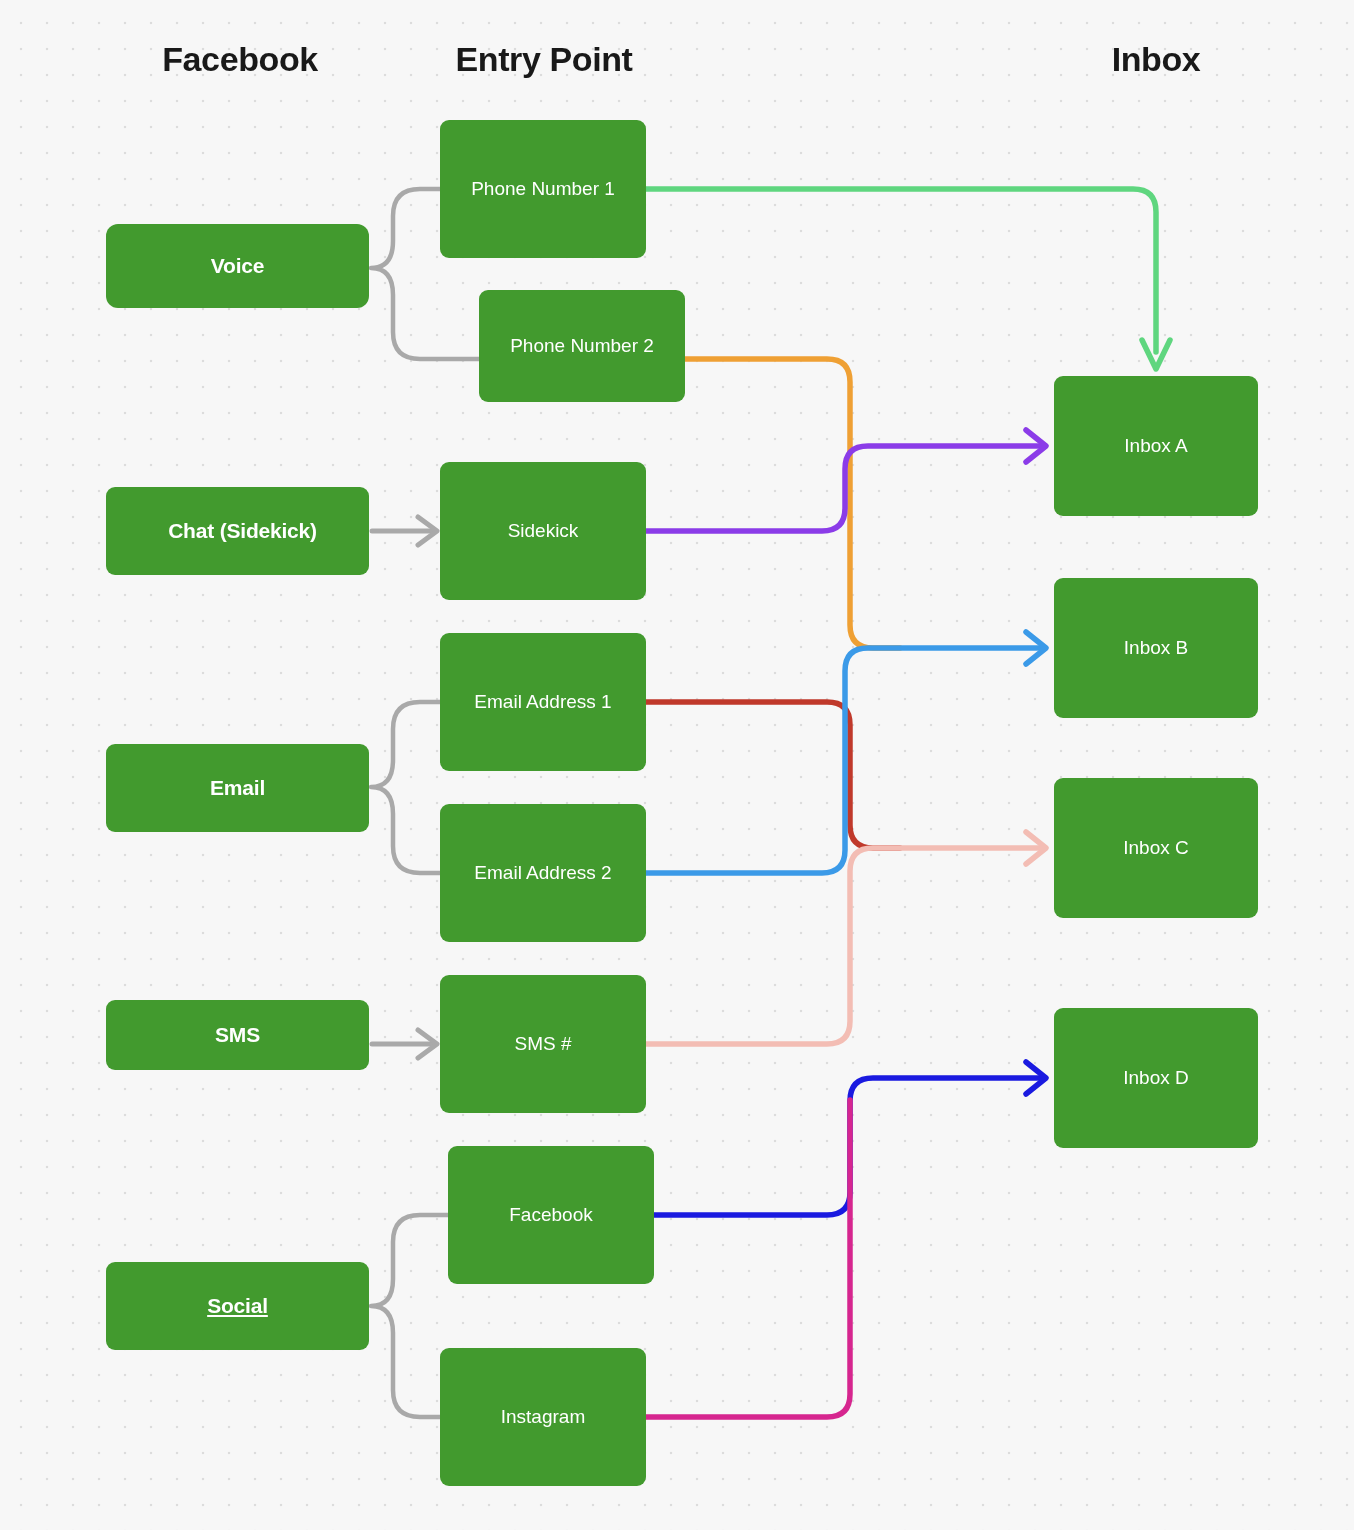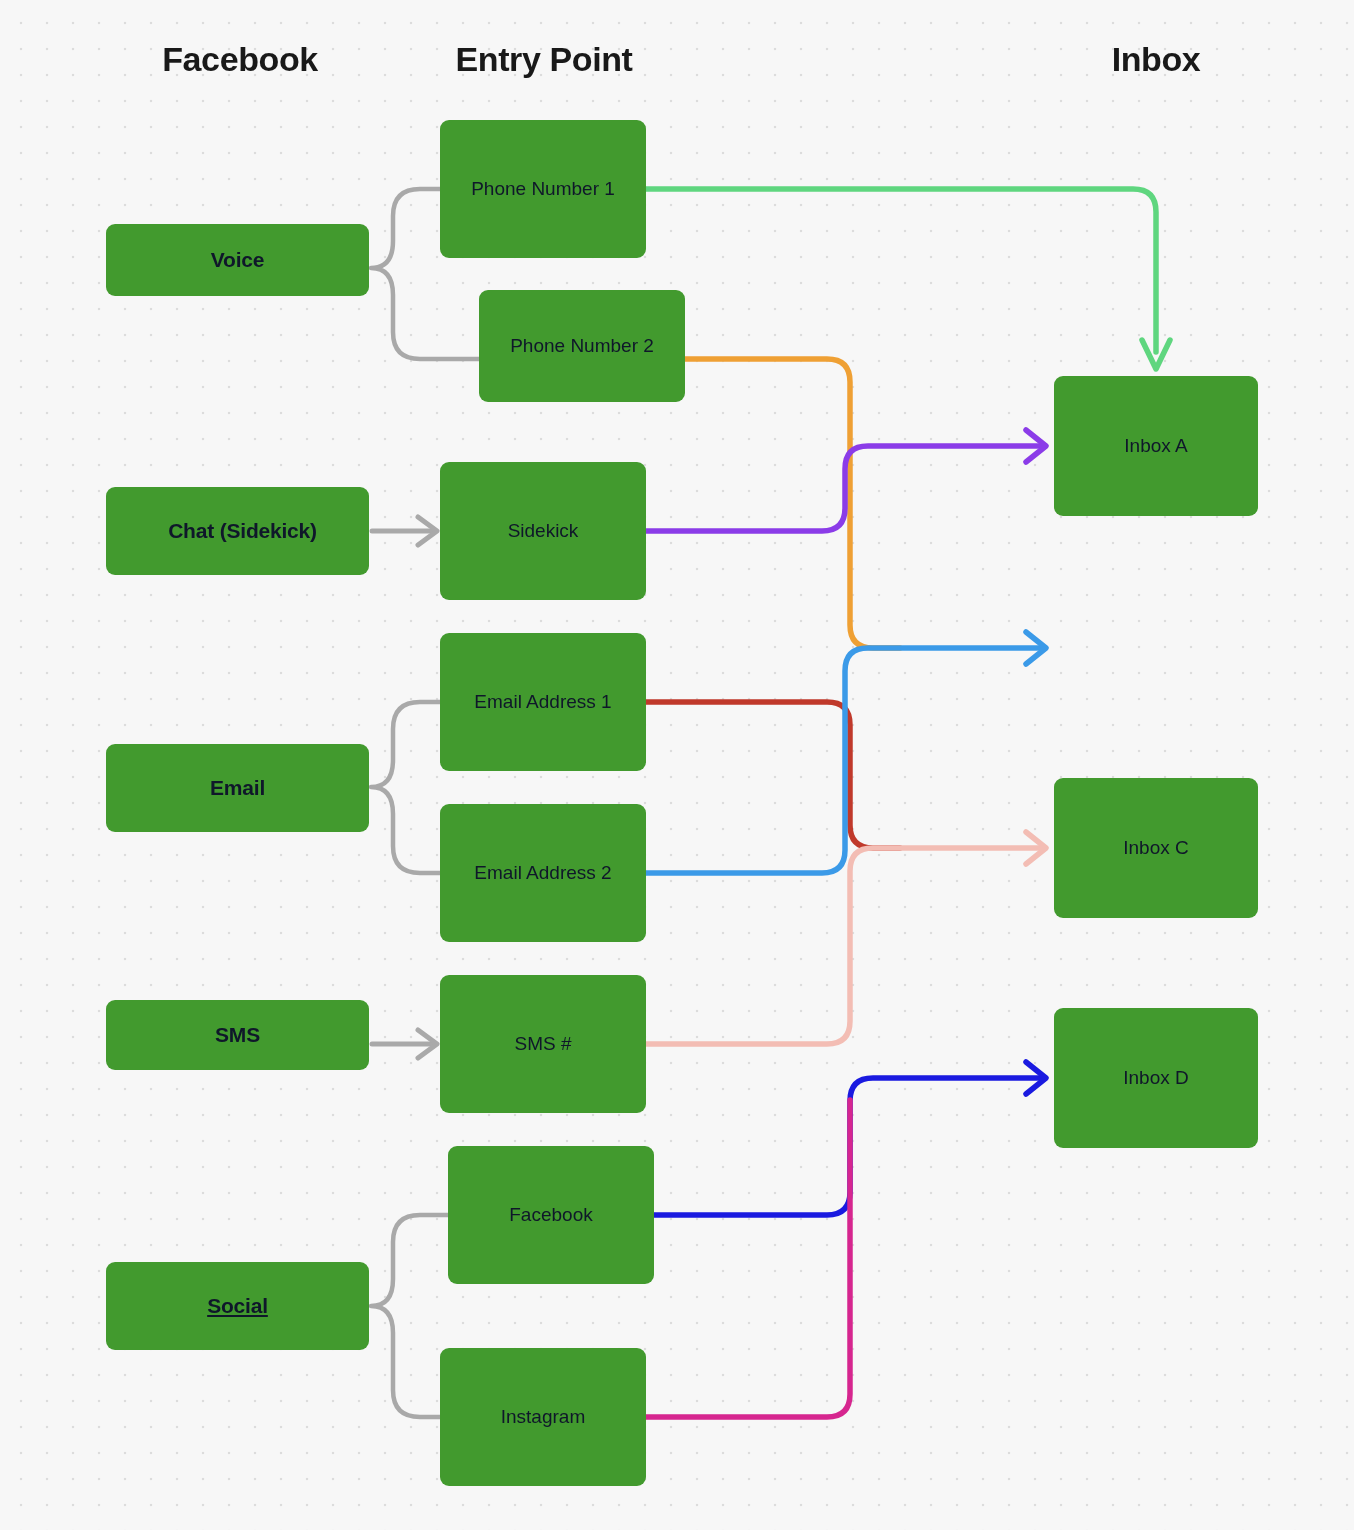--- a/index.html
+++ b/index.html
@@ -30,21 +30,21 @@
     color: #191919;
     letter-spacing: -0.4px;
     text-align: center;
     white-space: nowrap;
     transform: translateX(-50%);
   }
   .node {
     position: absolute;
     background: #429a2e;
     border-radius: 9px;
-    color: #0f172a;
+    color: #ffffff;
     display: flex;
     align-items: center;
     justify-content: center;
     text-align: center;
     line-height: 1.38;
     box-sizing: border-box;
     padding: 4px 10px;
   }
   .node.channel {
     font-size: 21px;
@@ -133,32 +133,33 @@
       <path d="M 646,1215 L 827,1215 Q 850,1215 850,1192 L 850,1101 Q 850,1078 873,1078 L 1040,1078" stroke="#1a1ae0" stroke-width="5.5"></path>
       <path d="M 1026,1062 L 1046,1078 L 1026,1094" stroke="#1a1ae0" stroke-width="5.5"></path>
     </g>
 
     <g>
       <path d="M 646,1417 L 827,1417 Q 850,1417 850,1394 L 850,1100" stroke="#d6268f" stroke-width="5.5"></path>
     </g>
 
   </svg>
 
-  <div class="node channel" style="left:106px; top:224px; width:263px; height:72px;">Voice</div>
+  <div class="node channel" style="left:106px; top:224px; width:263px; height:84px;border-radius:12px;">Voice</div>
   <div class="node channel" style="left:106px; top:487px; width:263px; height:88px;padding-left:20px;">Chat (Sidekick)</div>
   <div class="node channel" style="left:106px; top:744px; width:263px; height:88px;">Email</div>
   <div class="node channel" style="left:106px; top:1000px; width:263px; height:70px;">SMS</div>
   <div class="node channel" style="left:106px; top:1262px; width:263px; height:88px;text-decoration:underline;">Social</div>
 
   <div class="node entry" style="left:440px; top:120px; width:206px; height:138px;">Phone Number 1</div>
   <div class="node entry" style="left:440px; top:290px; width:206px; height:112px;margin-left:39px;">Phone Number 2</div>
   <div class="node entry" style="left:440px; top:462px; width:206px; height:138px;">Sidekick</div>
   <div class="node entry" style="left:440px; top:633px; width:206px; height:138px;">Email Address 1</div>
   <div class="node entry" style="left:440px; top:804px; width:206px; height:138px;">Email Address 2</div>
   <div class="node entry" style="left:440px; top:975px; width:206px; height:138px;">SMS #</div>
   <div class="node entry" style="left:440px; top:1146px; width:206px; height:138px;margin-left:8px;">Facebook</div>
   <div class="node entry" style="left:440px; top:1348px; width:206px; height:138px;">Instagram</div>
 
   <div class="node inbox" style="left:1054px; top:376px; width:204px; height:140px;">Inbox A</div>
+  <div class="node inbox" style="left:1054px; top:578px; width:204px; height:140px;">Inbox B</div>
   <div class="node inbox" style="left:1054px; top:778px; width:204px; height:140px;">Inbox C</div>
   <div class="node inbox" style="left:1054px; top:1008px; width:204px; height:140px;">Inbox D</div>
 
 </div>
 
 </body></html>

